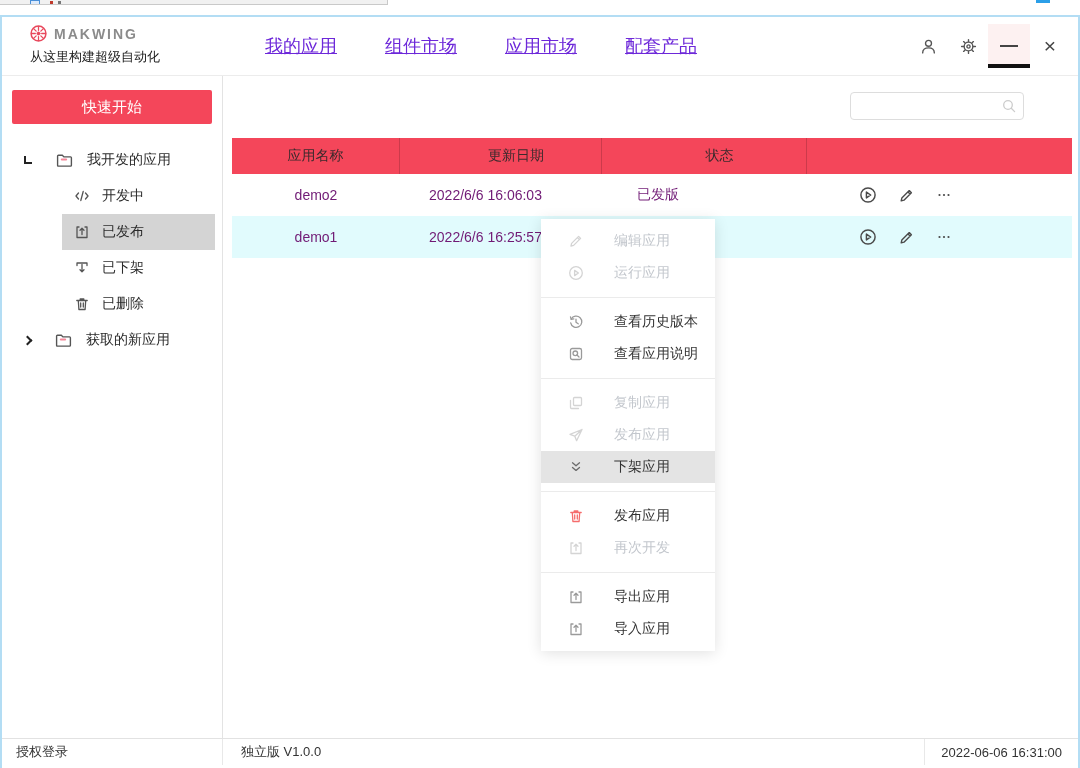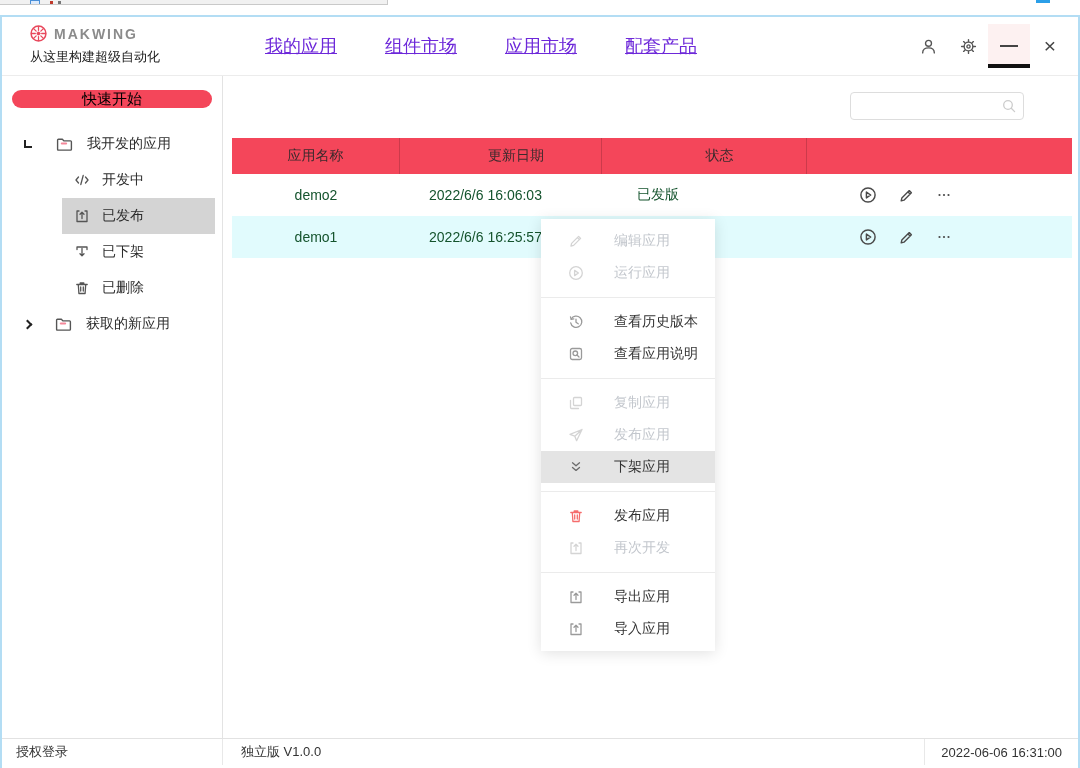--- a/index.html
+++ b/index.html
@@ -36,21 +36,21 @@
   .min-bar { width:18px; height:2px; background:#444; }
   .min-under { position:absolute; left:0; bottom:0; width:100%; height:4px; background:#111; }
   .close-btn { width:40px; height:44px; display:flex; align-items:center; justify-content:center;
                font-size:21px; color:#444; cursor:pointer; }
 
   
   .body-row { display:flex; height:676px; }
   .sidebar { width:221px; border-right:1px solid #e3e3e3; padding-top:14px; }
   .main { flex:1; position:relative; }
 
-  .quick-btn { margin:0 10px; height:18px; background:#f4465a; border-radius:13px; color:#000000;
+  .quick-btn { margin:0 10px; height:34px; background:#f4465a; border-radius:2px; color:#ffffff;
                font-size:15px; display:flex; align-items:center; justify-content:center; cursor:pointer; }
 
   .tree { margin-top:18px; font-size:14px; color:#2b2b2b; }
   .tree-root { height:36px; display:flex; align-items:center; padding-left:22px; cursor:pointer; }
   .arrow-open { width:8px; height:8px; border-left:2px solid #222; border-bottom:2px solid #222; margin-right:24px; }
   .arrow-closed { width:7px; height:7px; border-top:2px solid #222; border-right:2px solid #222;
                   transform:rotate(45deg); margin-right:24px; }
   .tree-root .label { margin-left:14px; }
   .tree-child { height:36px; margin-left:60px; width:153px; display:flex; align-items:center;
                 padding-left:12px; cursor:pointer; }
@@ -67,21 +67,21 @@
                   font-size:13px; outline:none; font-family:inherit; }
   .search-ic { position:absolute; right:7px; top:6px; color:#ccc; }
 
   
   .table { position:absolute; left:9px; top:62px; width:840px; }
   .t-head { display:grid; grid-template-columns:168px 171px 174px 1fr; height:36px; background:#f4465a;
             align-items:center; font-size:14px; color:#3b2a2d;gap:31px; }
   .t-head .cell { text-align:center; height:100%; display:flex; align-items:center; justify-content:center; }
   .t-head .cell.sep { border-right:1px solid rgba(0,0,0,0.16); }
   .t-row { display:grid; grid-template-columns:168px 171px 174px 1fr; height:42px; align-items:center;
-           font-size:14px; color:#14532d; cursor:pointer; }
+           font-size:14px; color:#701a75; cursor:pointer; }
   .t-row.selected { background:#e1fbfd; }
   .t-row .cell { text-align:center; }
   .actions { display:flex; align-items:center; gap:21px; padding-left:114px; color:#4a4a4a; }
   .act { cursor:pointer; display:inline-flex; }
 
   
   .menu { position:absolute; left:541px; top:219px; width:174px; background:#fff; z-index:20;
           box-shadow:0 2px 14px rgba(0,0,0,0.12); padding:6px 0; }
   .m-item { height:32px; display:flex; align-items:center; padding-left:27px; font-size:14px;
             color:#333; cursor:pointer; }

